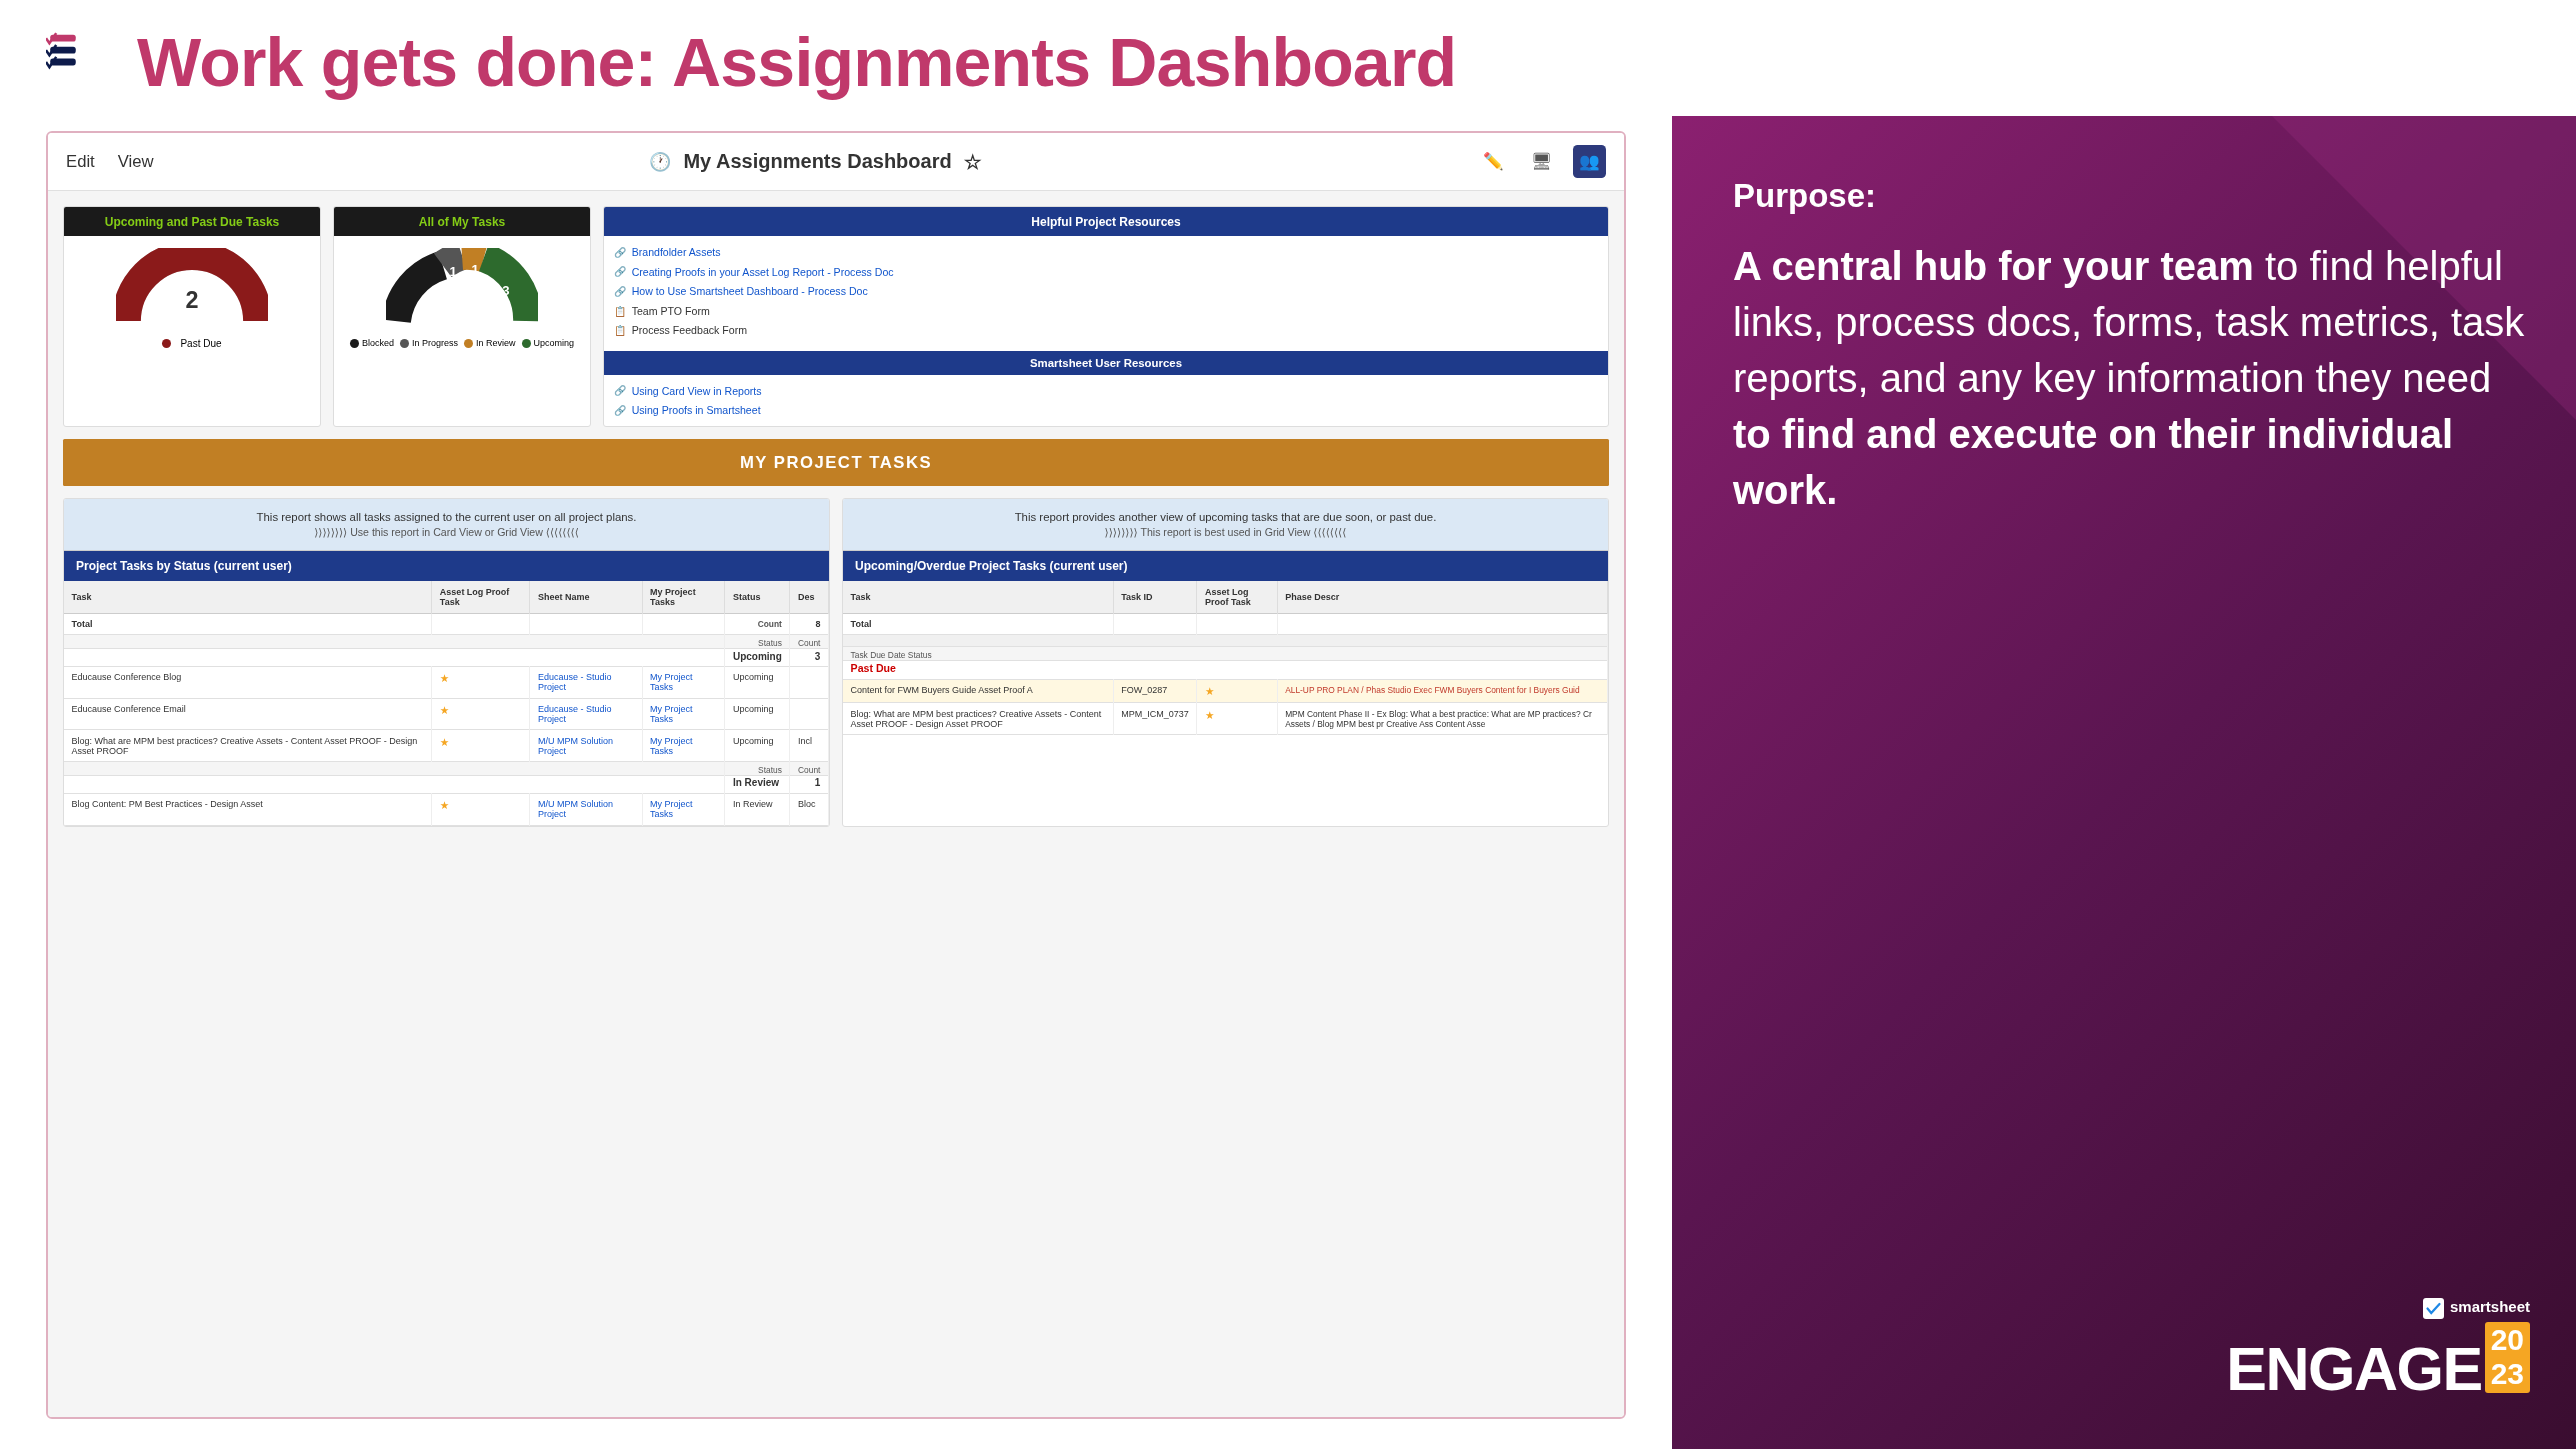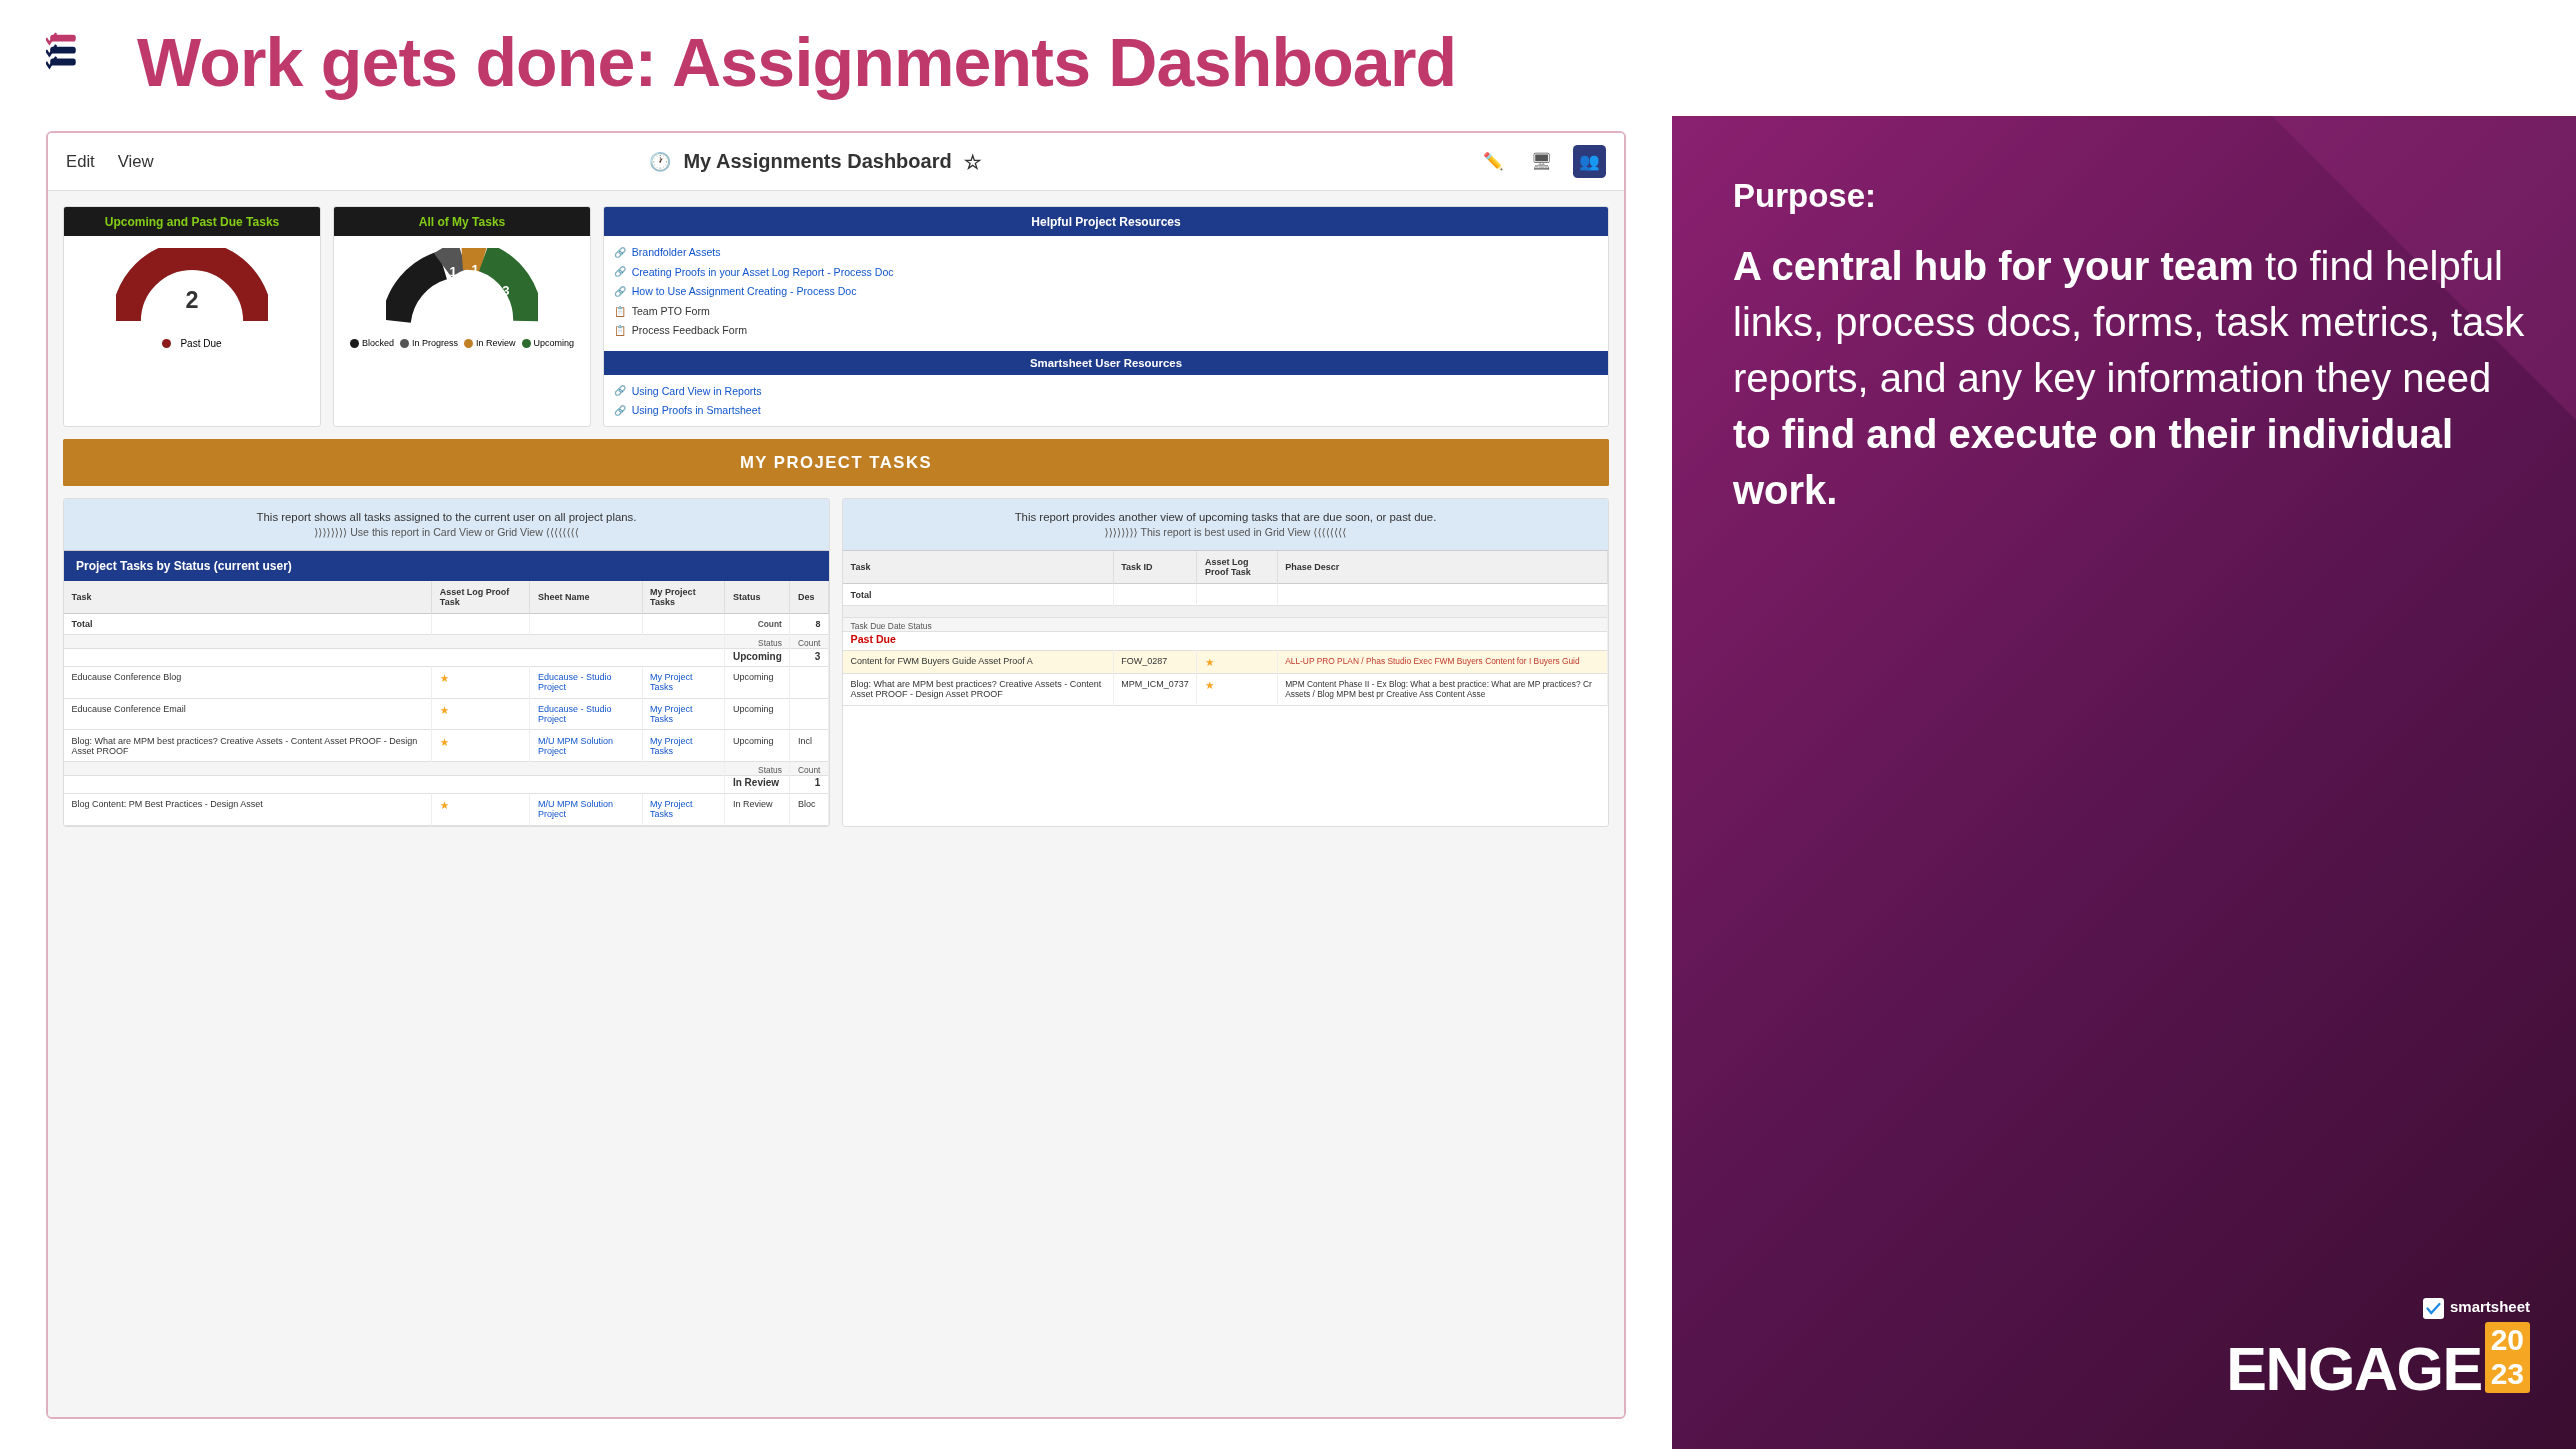--- a/index.html
+++ b/index.html
@@ -516,21 +516,21 @@
               <div class="resource-item">
                 <span class="link-icon">🔗</span>
                 <span>Brandfolder Assets</span>
               </div>
               <div class="resource-item">
                 <span class="link-icon">🔗</span>
                 <span>Creating Proofs in your Asset Log Report - Process Doc</span>
               </div>
               <div class="resource-item">
                 <span class="link-icon">🔗</span>
-                <span>How to Use Assignment Creating - Process Doc</span>
+                <span>How to Use Smartsheet Dashboard - Process Doc</span>
               </div>
               <div class="resource-item" style="color:#333;">
                 <span class="form-icon">📋</span>
                 <span>Team PTO Form</span>
               </div>
               <div class="resource-item" style="color:#333;">
                 <span class="form-icon">📋</span>
                 <span>Process Feedback Form</span>
               </div>
             </div>
@@ -639,20 +639,23 @@
                   <td>Bloc</td>
                 </tr>
               </tbody>
             </table>
           </div>
 
           <div class="report-panel">
             <div class="report-info-box">
               <div>This report provides another view of upcoming tasks that are due soon, or past due.</div>
               <div class="use-line">⟩⟩⟩⟩⟩⟩⟩⟩ This report is best used in Grid View ⟨⟨⟨⟨⟨⟨⟨⟨</div>
+            </div>
+            <div class="report-section-header">
+              <span>Upcoming/Overdue Project Tasks  (current user)</span>
             </div>
             <table class="report-table">
               <thead>
                 <tr>
                   <th>Task</th>
                   <th>Task ID</th>
                   <th>Asset Log Proof Task</th>
                   <th>Phase Descr</th>
                 </tr>
               </thead>

